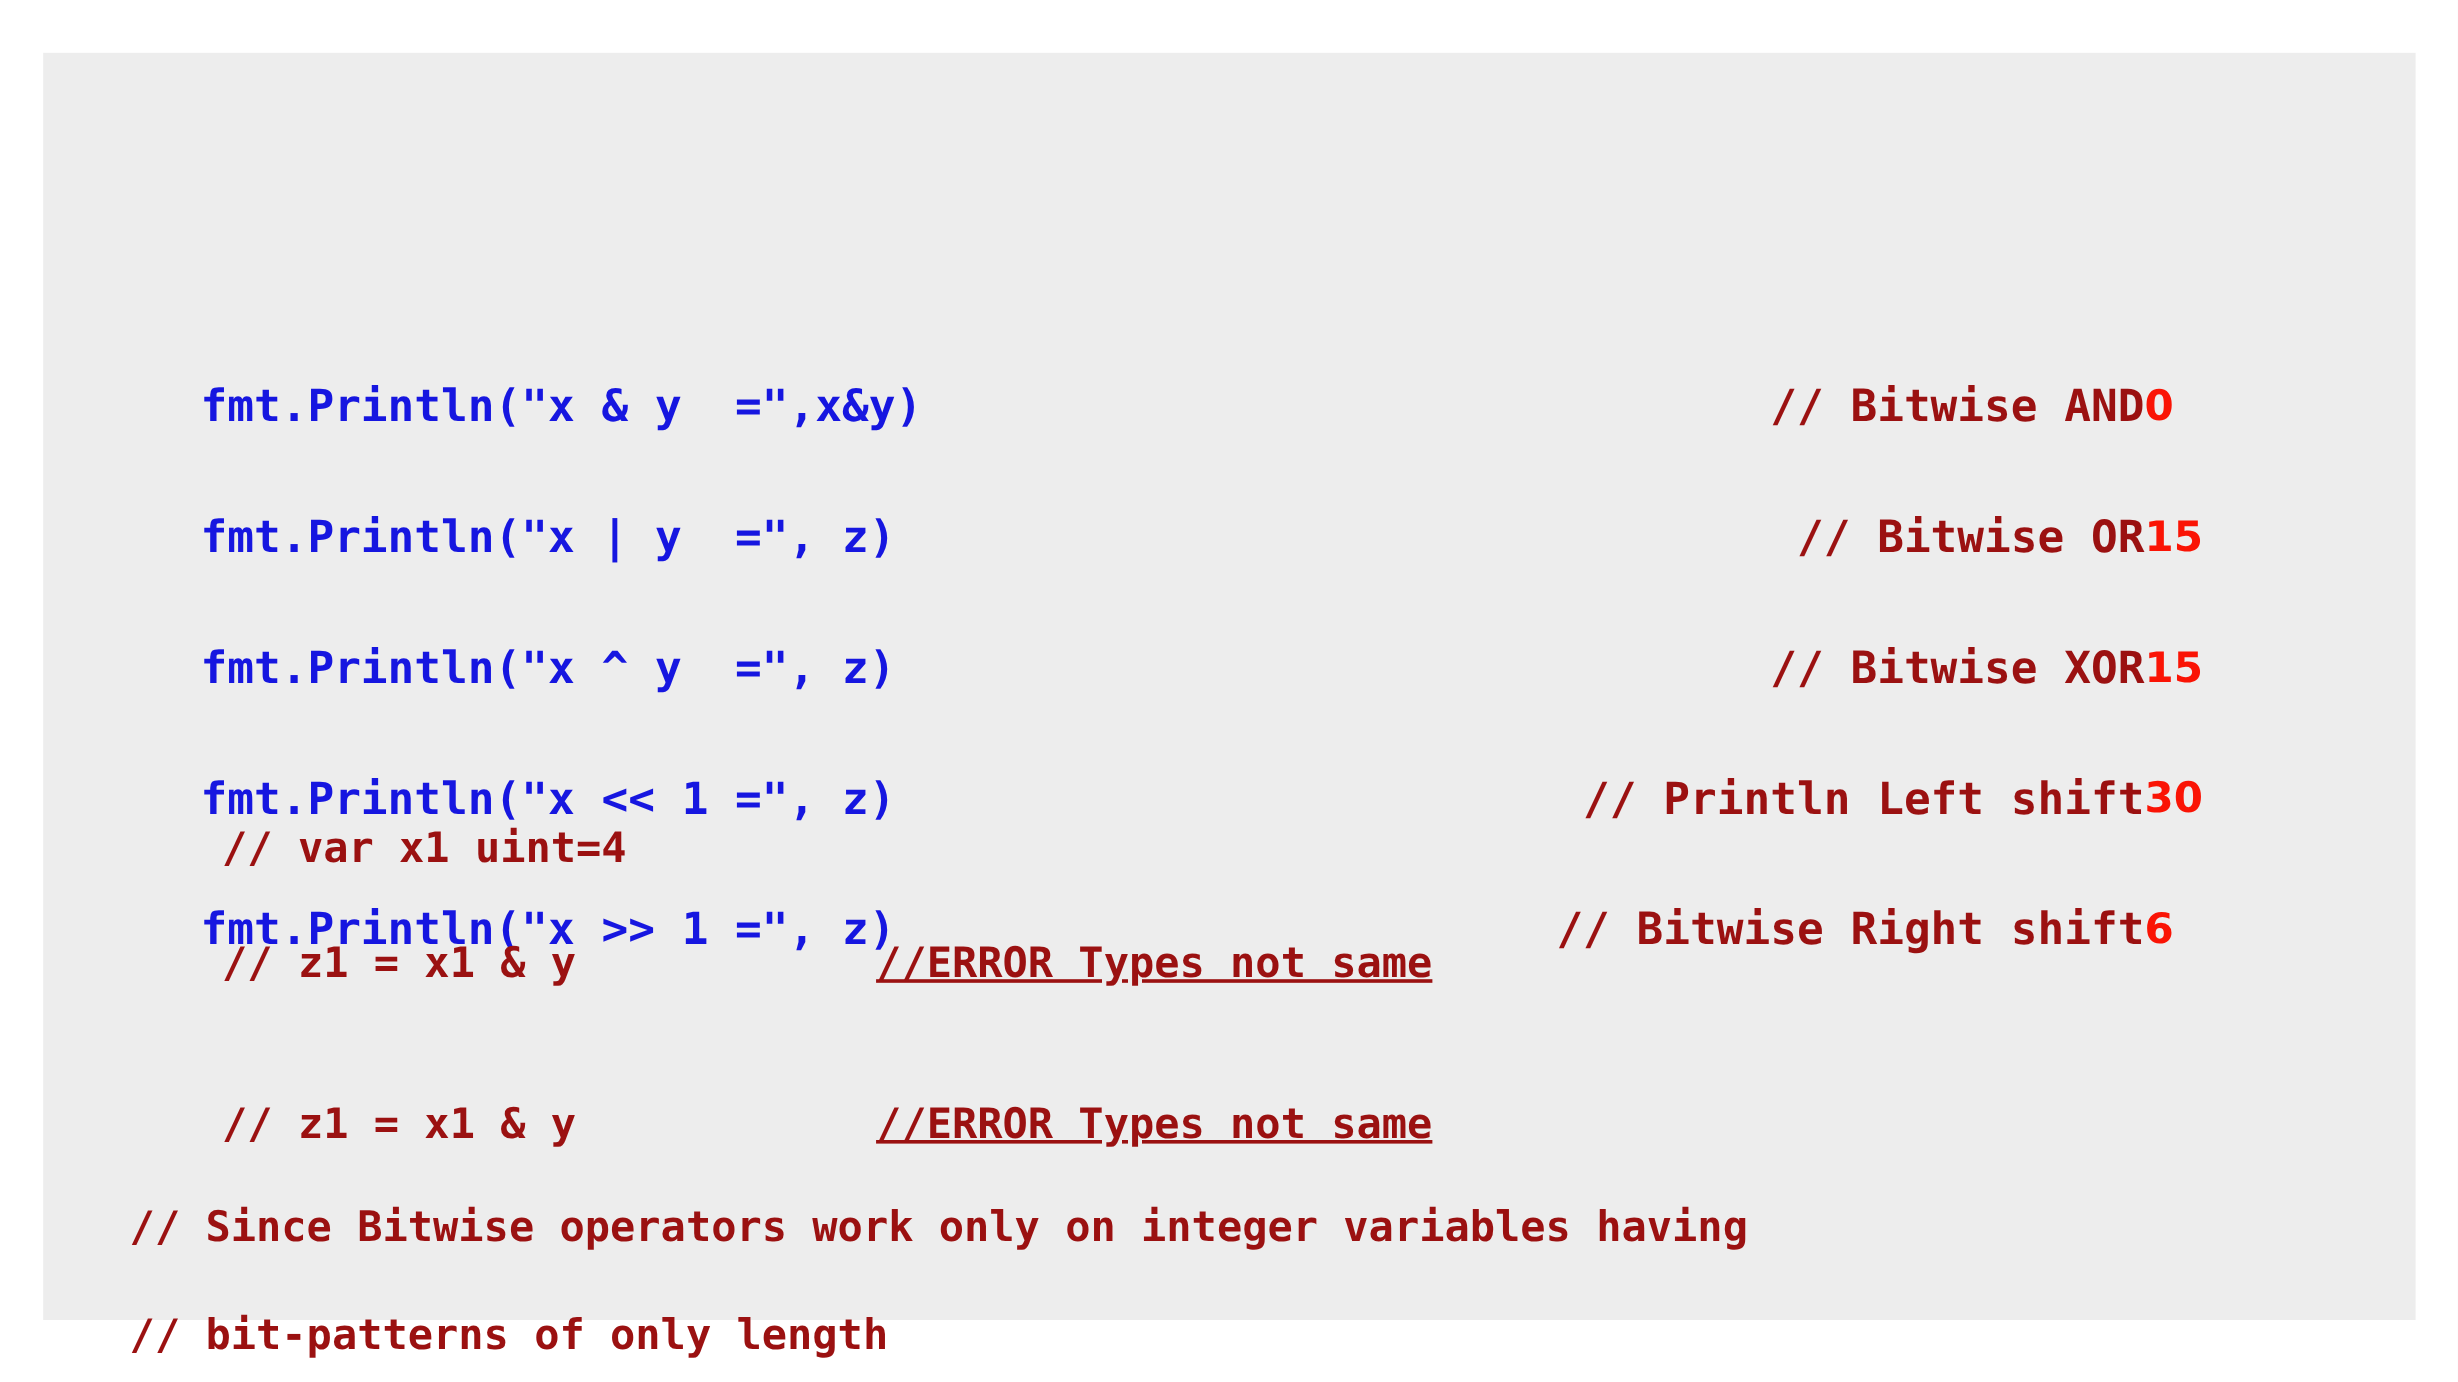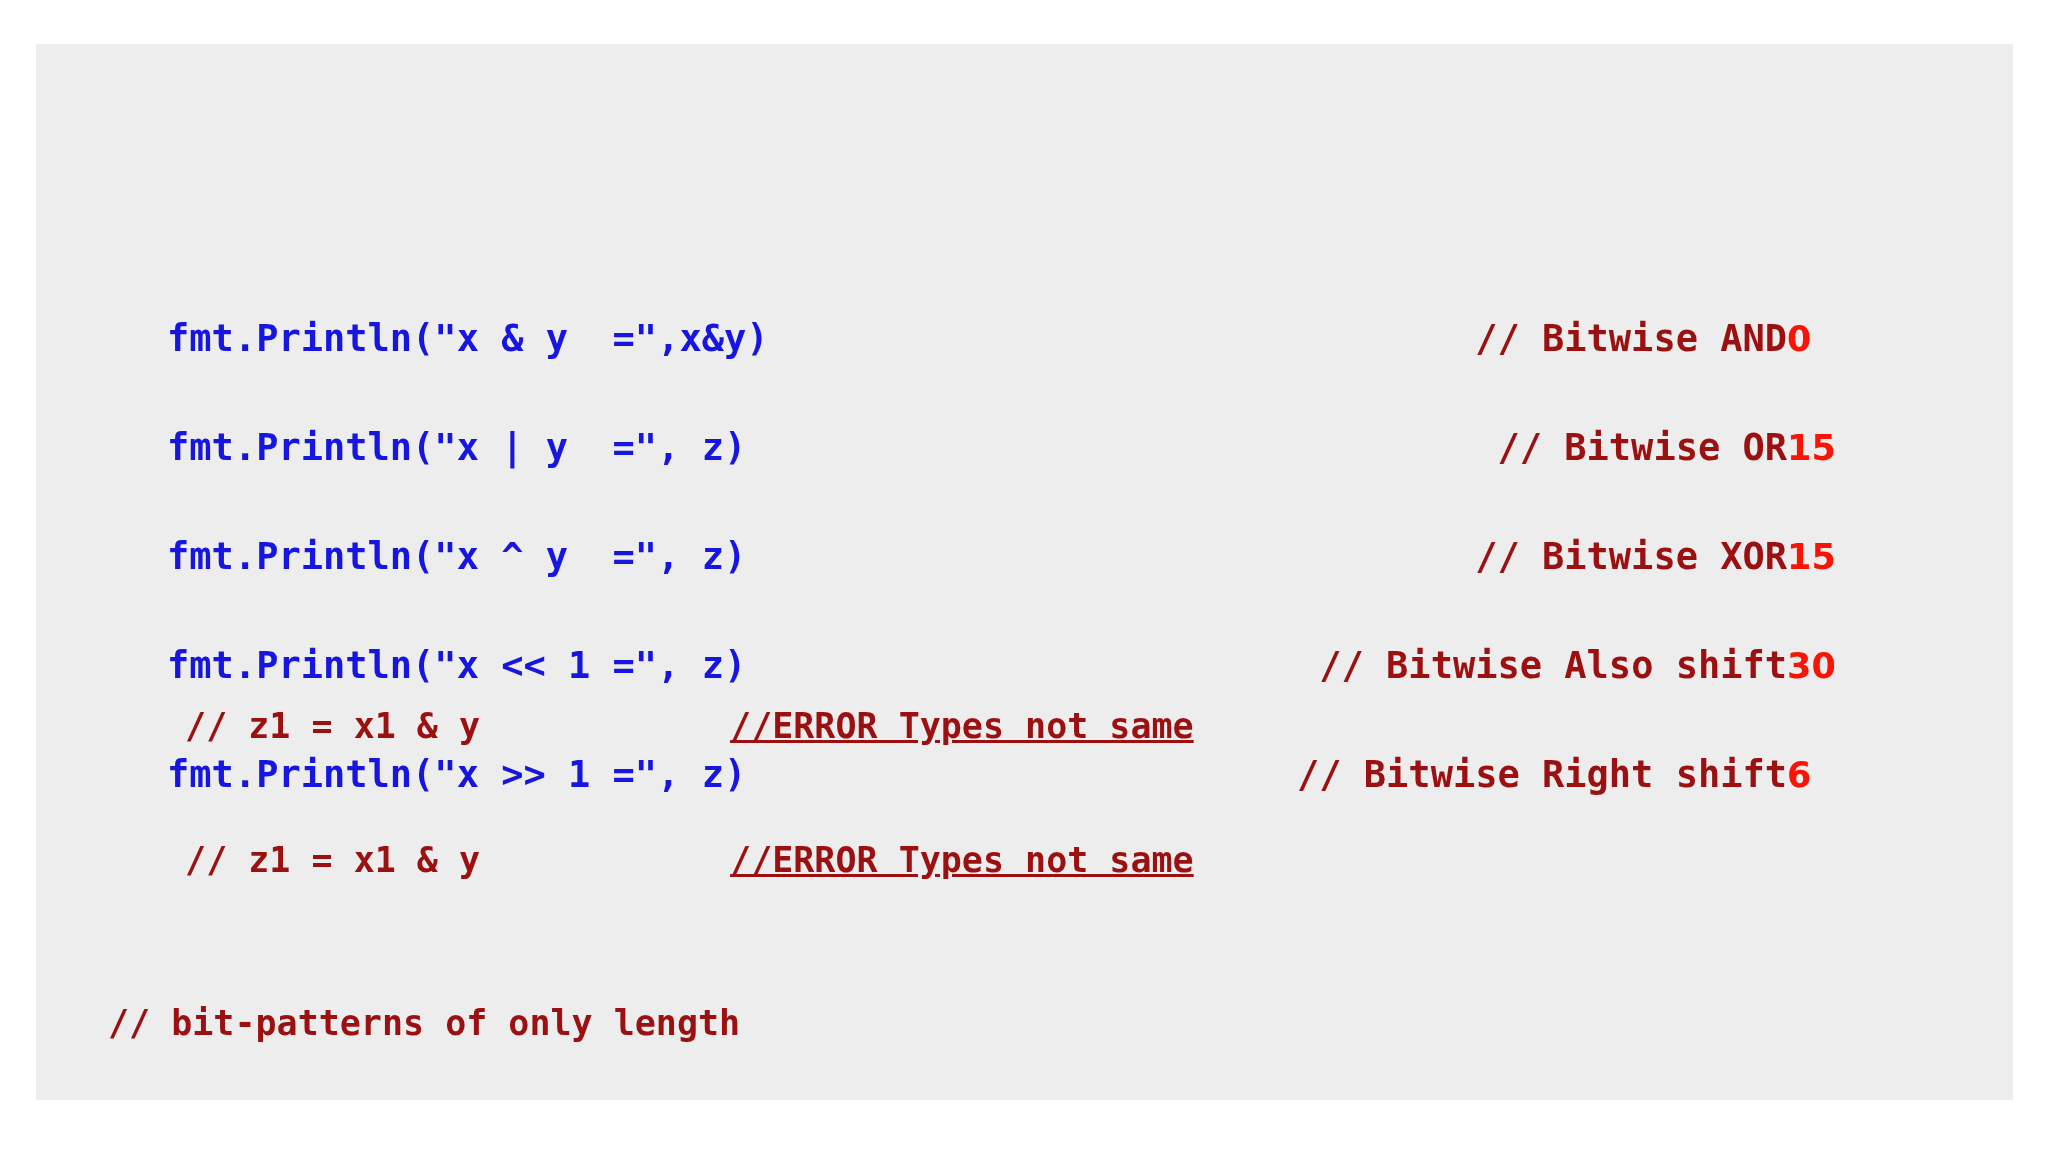--- a/index.html
+++ b/index.html
@@ -123,42 +123,46 @@
 
       <div class="println-row">
         <span class="code-call">fmt.Println("x | y  =", z)</span><span class="code-comment">// Bitwise OR</span><span class="code-value">15</span>
       </div>
 
       <div class="println-row">
         <span class="code-call">fmt.Println("x ^ y  =", z)</span><span class="code-comment">// Bitwise XOR</span><span class="code-value">15</span>
       </div>
 
       <div class="println-row">
-        <span class="code-call">fmt.Println("x &lt;&lt; 1 =", z)</span><span class="code-comment">// Bitwise Also shift</span><span class="code-value">30</span>
+        <span class="code-call">fmt.Println("x &lt;&lt; 1 =", z)</span><span class="code-comment">// Println Left shift</span><span class="code-value">30</span>
       </div>
 
       <div class="println-row">
         <span class="code-call">fmt.Println("x &gt;&gt; 1 =", z)</span><span class="code-comment">// Bitwise Right shift</span><span class="code-value">6</span>
       </div>
 
     </div>
 
     <div id="notes-block" class="code-block">
 
+      <div class="note-row">
+        <span class="note-main">// var x1 uint=4</span><span class="note-aside"></span>
+      </div>
 
       <div class="note-row">
         <span class="note-main">// z1 = x1 &amp; y</span><span class="note-aside">//ERROR Types not same</span>
       </div>
 
 
 
       <div class="note-row">
         <span class="note-main">// z1 = x1 &amp; y</span><span class="note-aside">//ERROR Types not same</span>
       </div>
 
     </div>
 
     <div id="summary-block" class="code-block">
+      <div class="summary-row">// Since Bitwise operators work only on integer variables having</div>
       <div class="summary-row">// bit-patterns of only length</div>
     </div>
 
   </div>
 </div>
 
 </body></html>

